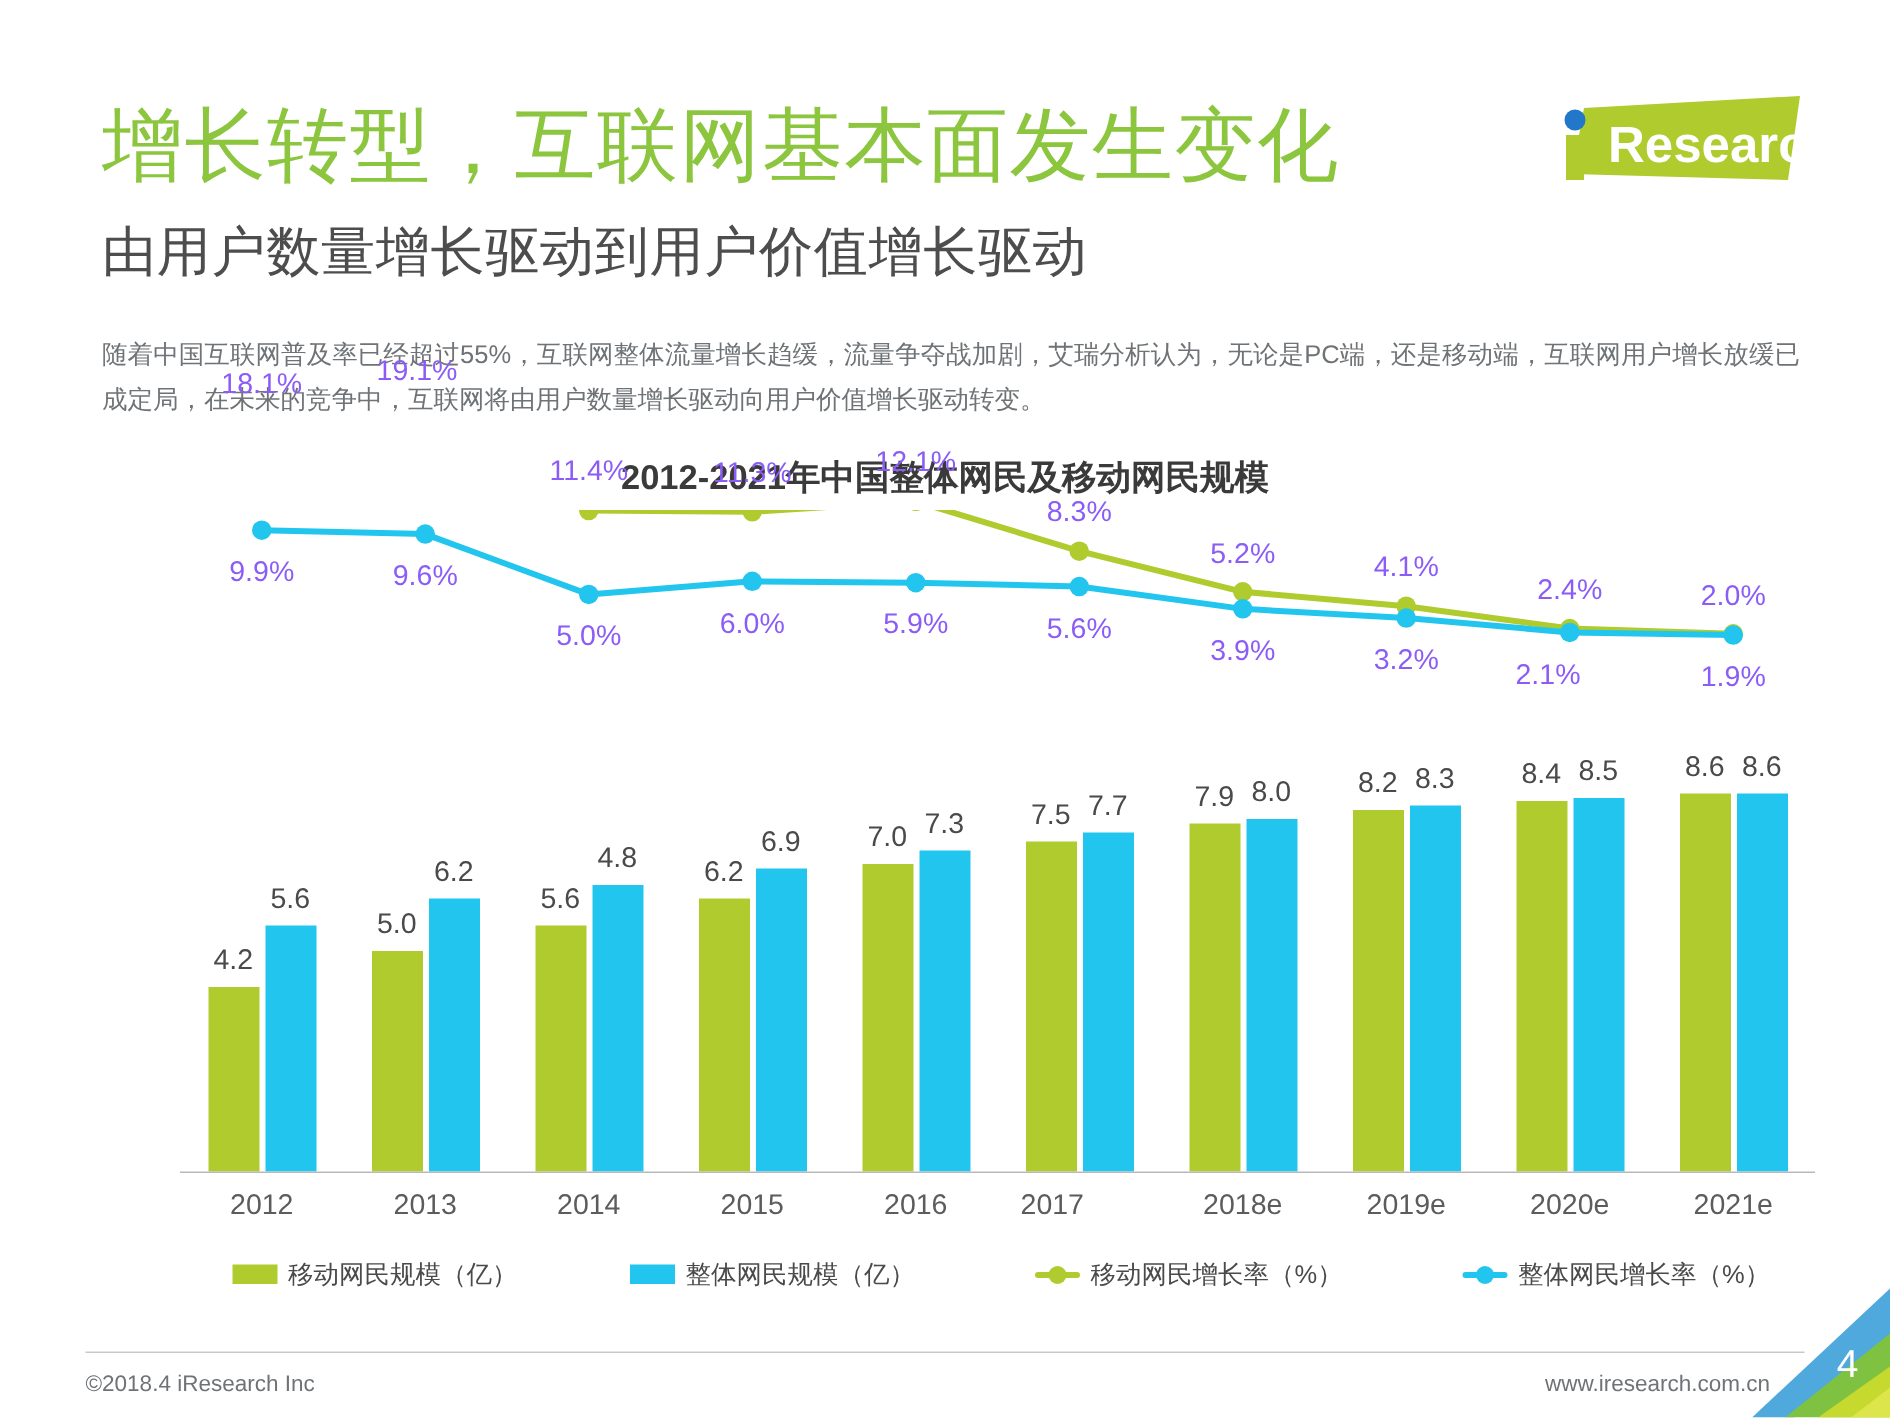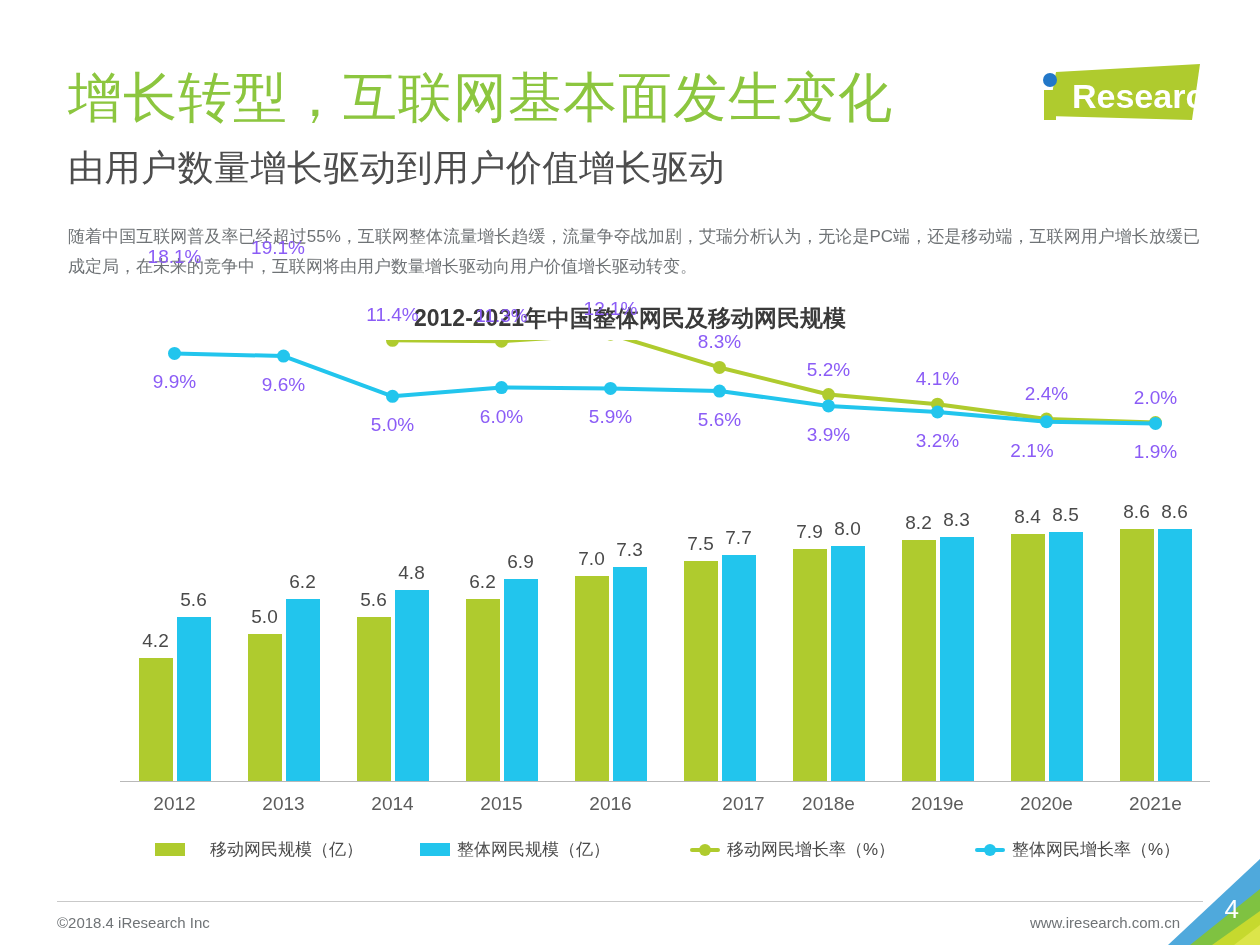--- a/index.html
+++ b/index.html
@@ -205,29 +205,29 @@
       <div class="pctlabel" style="left: 985.5px; width: 100px; top: 101.389px;">1.9%</div>
     </div>
 
   <div class="axis-line"></div>
   <div class="xlabels" id="xlabels">
       <div class="xlabel" style="left: 0px; width: 109px;">2012</div>
       <div class="xlabel" style="left: 109px; width: 109px;">2013</div>
       <div class="xlabel" style="left: 218px; width: 109px;">2014</div>
       <div class="xlabel" style="left: 327px; width: 109px;">2015</div>
       <div class="xlabel" style="left: 436px; width: 109px;">2016</div>
-      <div class="xlabel" style="left: 569px; width: 109px; text-align: center;">2017</div>
+      <div class="xlabel" style="left: 527px; width: 109px; text-align: center;">2017</div>
       <div class="xlabel" style="left: 654px; width: 109px;">2018e</div>
       <div class="xlabel" style="left: 763px; width: 109px;">2019e</div>
       <div class="xlabel" style="left: 872px; width: 109px;">2020e</div>
       <div class="xlabel" style="left: 981px; width: 109px;">2021e</div>
     </div>
 
   <div class="legend" id="legend">
-      <div class="legend-item" style="left: 35px; gap: 18px;">
+      <div class="legend-item" style="left: 35px;">
         <span class="sw-bar" style="background: rgb(175, 203, 46);"></span>
         <span>移动网民规模（亿）</span>
       </div>
       <div class="legend-item" style="left: 300px;">
         <span class="sw-bar" style="background: rgb(34, 197, 237);"></span>
         <span>整体网民规模（亿）</span>
       </div>
       <div class="legend-item" style="left: 570px;">
         <span class="sw-line">
           <i style="background: rgb(175, 203, 46);"></i>

